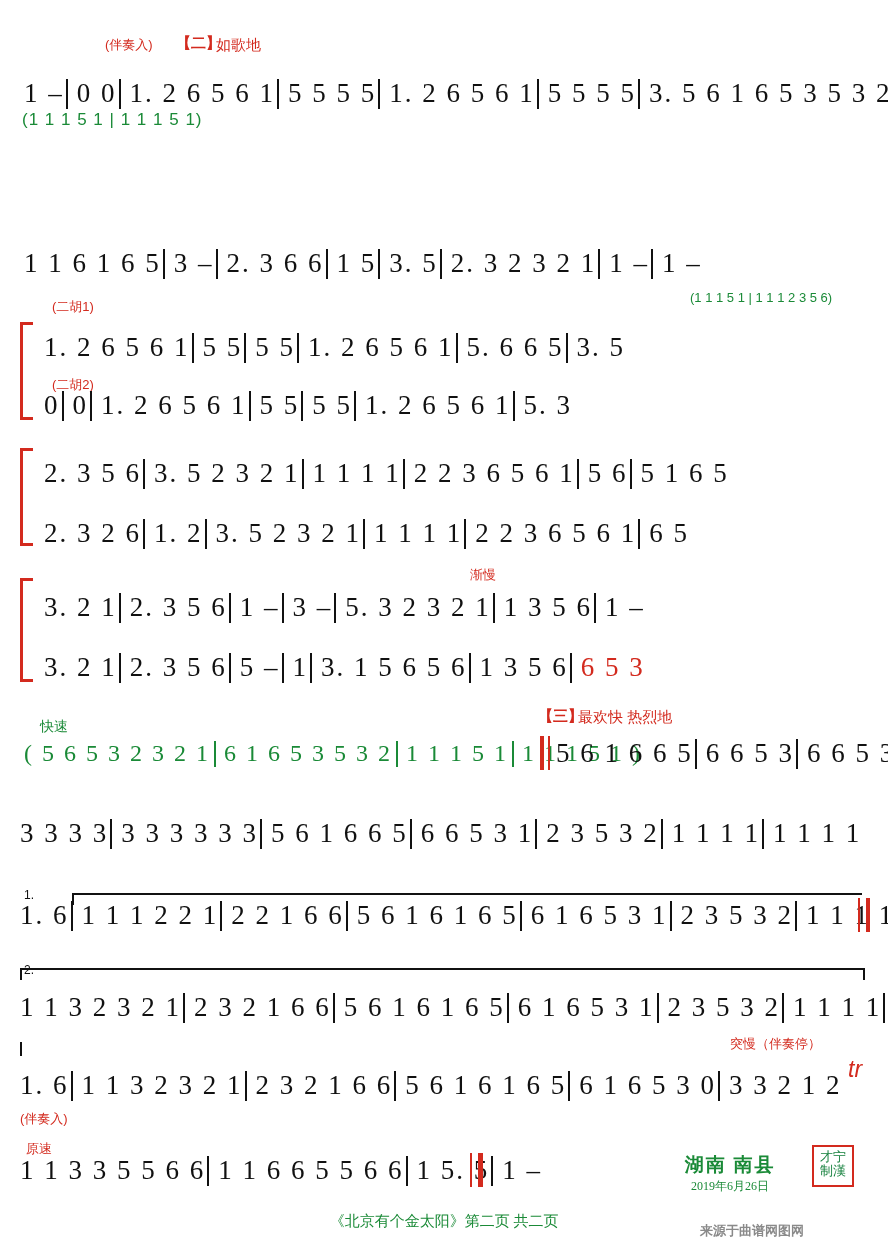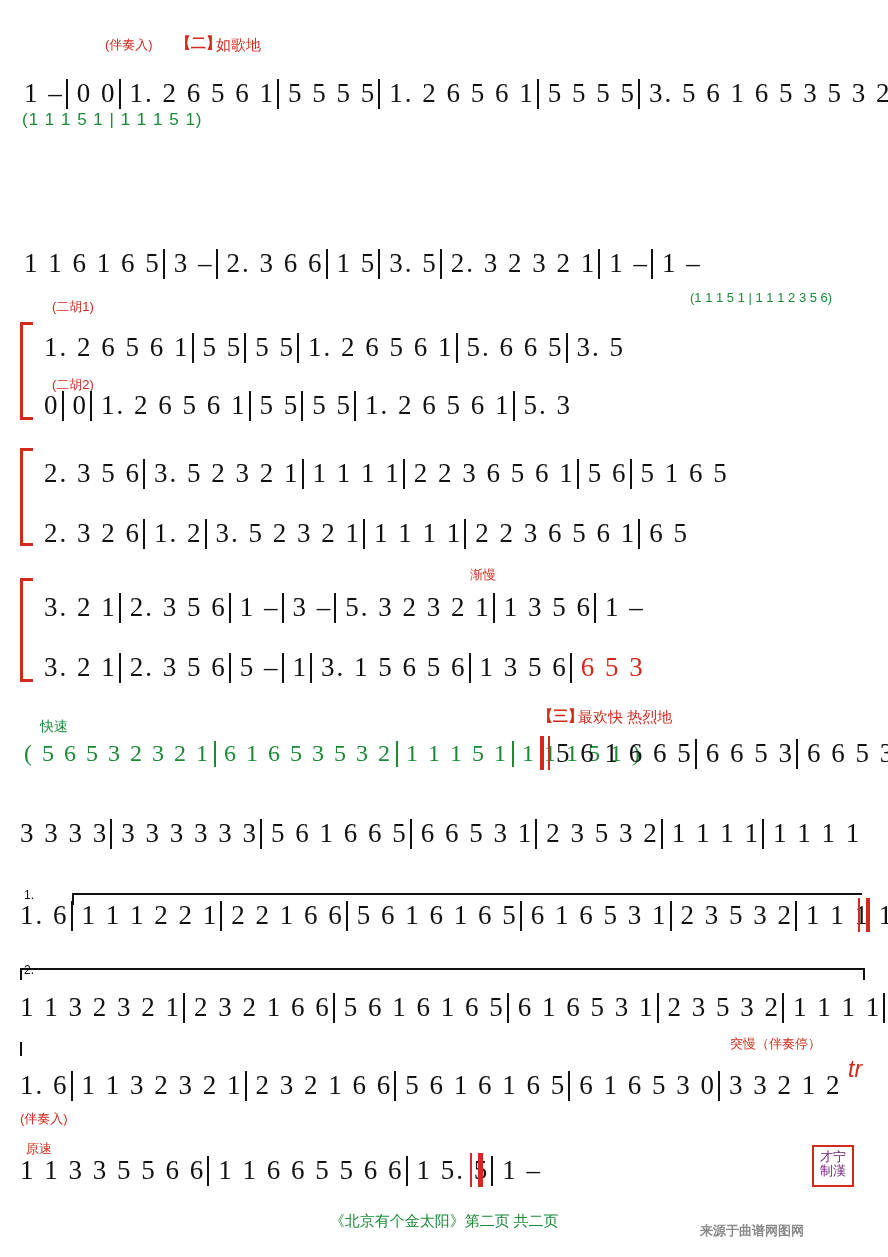--- a/index.html
+++ b/index.html
@@ -19,21 +19,21 @@
   
   .anno{position:absolute;font-size:13px;font-family:"Liberation Sans",sans-serif;white-space:nowrap;}
   .anno.red{color:#d32a1e;}
   .anno.green{color:#1a8a37;}
 
   
   .brace{position:absolute;border-left:3px solid #d32a1e;border-top:3px solid #d32a1e;border-bottom:3px solid #d32a1e;width:10px;}
 
   
   .footer{position:absolute;width:100%;text-align:center;font-size:15px;color:#1a8a37;}
-  .stamp{position:absolute;width:42px;height:42px;border:2px solid #d32a1e;color:#701a75;
+  .stamp{position:absolute;width:42px;height:42px;border:2px solid #d32a1e;color:#15803d;
          font-size:13px;line-height:14px;text-align:center;padding-top:3px;box-sizing:border-box;
          font-family:"Liberation Serif",serif;}
   .credit{position:absolute;color:#1a8a37;text-align:center;}
   .credit .big{font-size:19px;font-weight:bold;letter-spacing:2px;}
   .credit .date{font-size:12px;}
   .watermark{position:absolute;font-family:"Liberation Sans",sans-serif;font-weight:bold;}
   .divider{display:inline-block;width:2px;height:30px;background:#111;margin:0 9px 0 2px;vertical-align:bottom;}
 
   
   .staffrow{position:absolute;white-space:nowrap;font-size:27px;letter-spacing:2px;}
@@ -135,20 +135,24 @@
   <div class="staffrow" style="left:20px;top:1070px;">
     <span>1.   6</span><span class="divider"></span><span>1 1 3   2 3 2 1</span><span class="divider"></span><span>2 3 2 1   6 6</span><span class="divider"></span><span>5 6 1    6 1 6 5</span><span class="divider"></span><span>6 1 6 5   3 0</span><span class="divider"></span><span>3 3 2   1 2</span>
   </div>
 
   <div class="staffrow" style="left:20px;top:1155px;">
     <span>1 1 3 3   5 5 6 6</span><span class="divider"></span><span>1 1 6 6   5 5 6 6</span><span class="divider"></span><span>1   5. 5</span><span class="divider"></span><span>1   –</span>
   </div>
   <div style="position:absolute;left:470px;top:1153px;width:2px;height:34px;background:#d32a1e;"></div>
   <div style="position:absolute;left:478px;top:1153px;width:5px;height:34px;background:#d32a1e;"></div>
 
+  <div class="credit" style="left:660px;top:1152px;width:140px;">
+    <div class="big">湖南 南县</div>
+    <div class="date">2019年6月26日</div>
+  </div>
   <div class="stamp" style="left:812px;top:1145px;">
     <div>才宁</div>
     <div>制漢</div>
   </div>
 
   <div class="footer" style="left:0;top:1212px;">《北京有个金太阳》第二页   共二页</div>
 
   <div class="watermark" style="left:700px;top:1222px;font-size:13px;color:#8a8a8a;">来源于曲谱网图网</div>
 
 </div>

